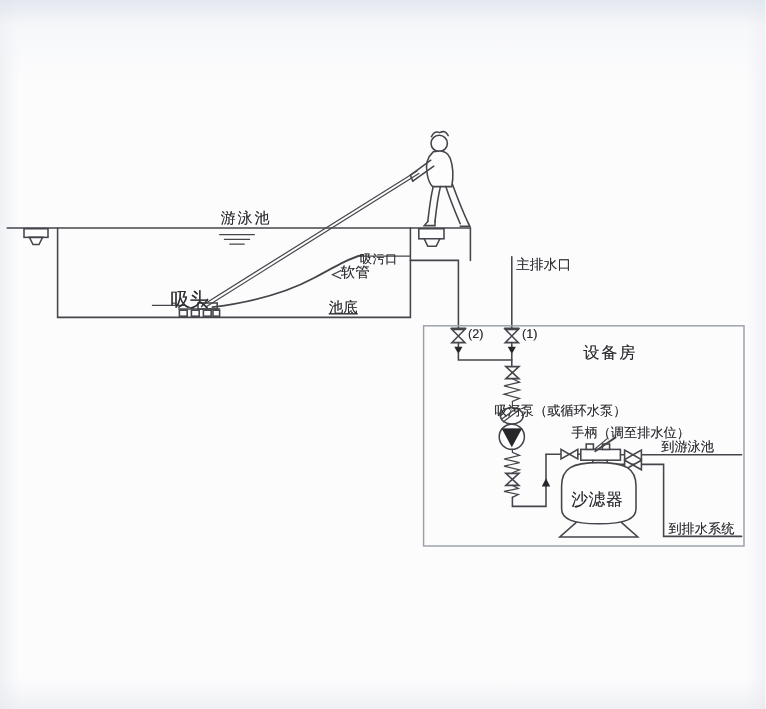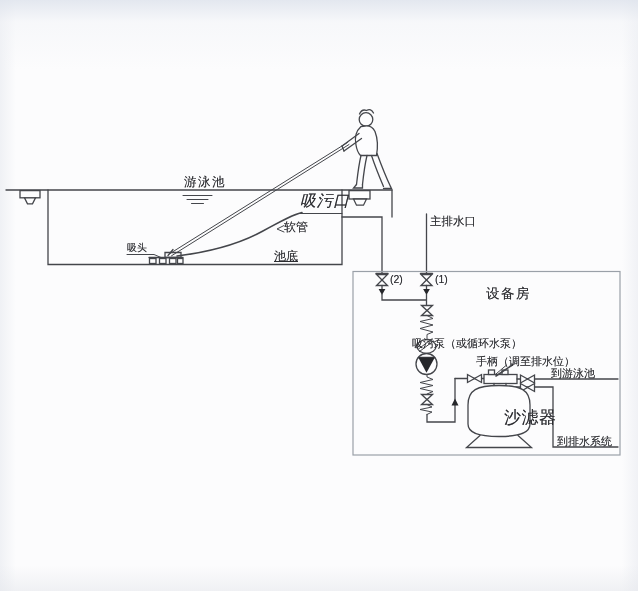--- a/index.html
+++ b/index.html
@@ -18,32 +18,32 @@
   .scan svg{position:absolute;left:0;top:0;filter:blur(.2px);}
   .lbl{
     position:absolute;
     color:#2c2d31;
     white-space:nowrap;
     line-height:1.1;
     text-shadow:0 0 .5px rgba(52,53,58,.55);
     user-select:none;
   }
   .l-pool    {left:184px;top:176px;font-size:12.5px;letter-spacing:1.5px;}
-  .l-xiwukou {left:300px;top:192px;font-size:16px;letter-spacing:.5px;font-style:italic;}
+  .l-xiwukou {left:300px;top:211px;font-size:10px;letter-spacing:.5px;}
   .l-ruanguan{left:284px;top:221px;font-size:12px;}
-  .l-xitou   {left:127px;top:242px;font-size:10px;}
+  .l-xitou   {left:142px;top:242px;font-size:16px;}
   .l-chidi   {left:274px;top:250px;font-size:12px;text-decoration:underline;}
   .l-zhupai  {left:430px;top:215px;font-size:11.5px;}
   .l-v2      {left:390px;top:274px;font-size:10.5px;}
   .l-v1      {left:435px;top:274px;font-size:10.5px;}
   .l-room    {left:486px;top:287px;font-size:13.5px;letter-spacing:1.5px;}
   .l-pump    {left:412px;top:338px;font-size:11px;font-family:Liberation Mono, monospace;}
   .l-handle  {left:476px;top:355px;font-size:11px;}
   .l-topool  {left:551px;top:367px;font-size:11px;text-align:center;}
-  .l-filter  {left:504px;top:409px;font-size:17px;letter-spacing:.5px;}
+  .l-filter  {left:476px;top:409px;font-size:14px;letter-spacing:.5px;}
   .l-todrain {left:557px;top:435px;font-size:11px;}
 
   .ln{stroke:#44464b;stroke-width:1.3;fill:none;stroke-linecap:round;}
   .thin{stroke-width:1;}
   .wht{fill:#fdfdfe;}
   .dk{fill:#26272b;stroke:none;}
   .box{stroke:#9aa0a8;stroke-width:1.2;fill:none;}
 </style>
 </head>
 <body>

